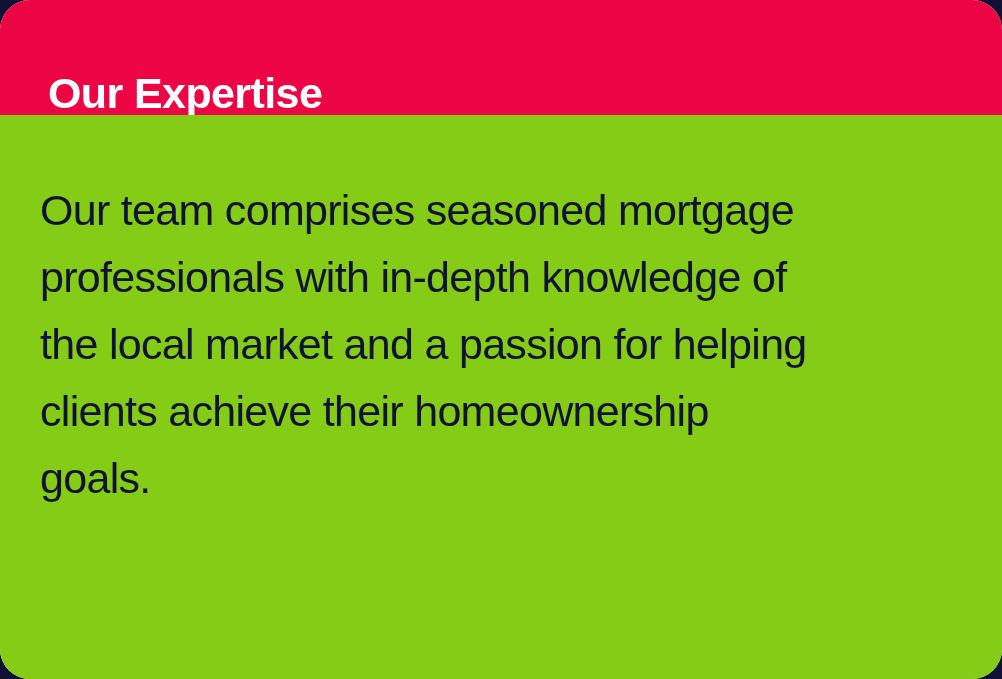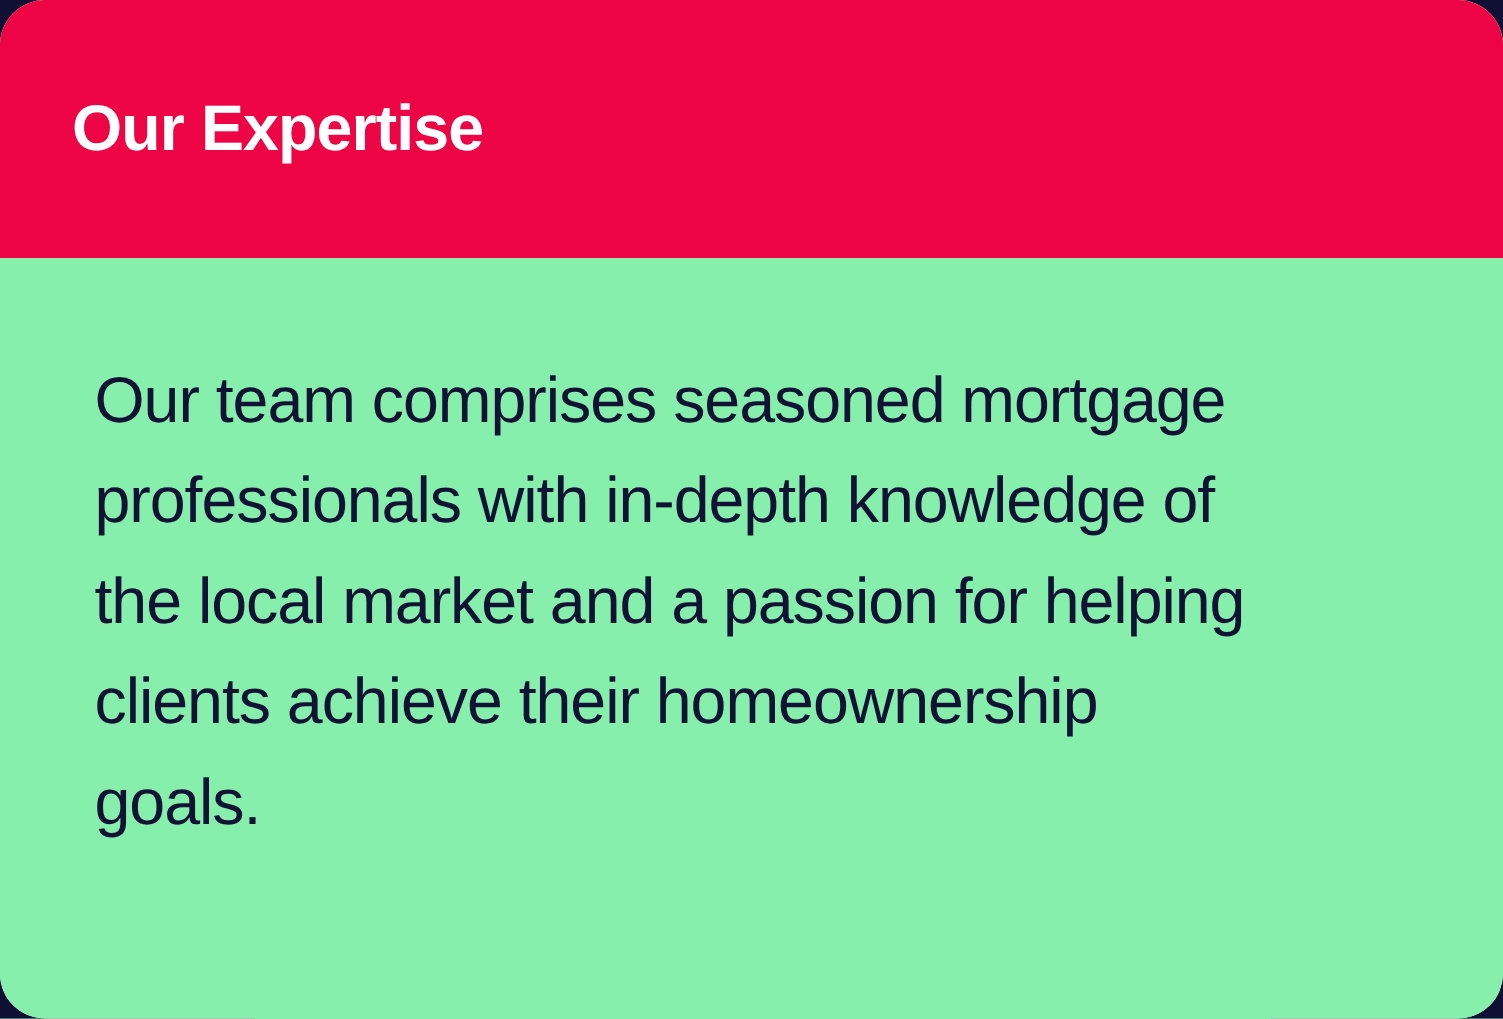--- a/index.html
+++ b/index.html
@@ -23,43 +23,43 @@
     box-sizing: border-box;
     border-radius: 30px;
     background: #ffffff;
     overflow: hidden;
     display: flex;
     flex-direction: column;
   }
 
   .card-header {
     flex: 0 0 auto;
-    height: 172px;
+    height: 115px;
     background: #ec0445;
     display: flex;
-    align-items: center;
+    align-items: flex-end;
     padding: 0 48px;
     box-sizing: border-box;
   }
 
   .card-header-title {
     color: #ffffff;
     font-family: "Liberation Sans", sans-serif;
     font-size: 43px;
     font-weight: bold;
     letter-spacing: -0.6px;
     line-height: 1;
     margin: 0;
     white-space: nowrap;
   }
 
   .card-body {
     flex: 1 1 auto;
-    background: #86efac;
-    padding: 62px 78px 0 63px;
+    background: #84cc16;
+    padding: 62px 78px 0 40px;
     box-sizing: border-box;
   }
 
   .card-body-text {
     color: #121334;
     font-family: "Liberation Sans", sans-serif;
     font-size: 43px;
     font-weight: normal;
     line-height: 67px;
     letter-spacing: -0.7px;

